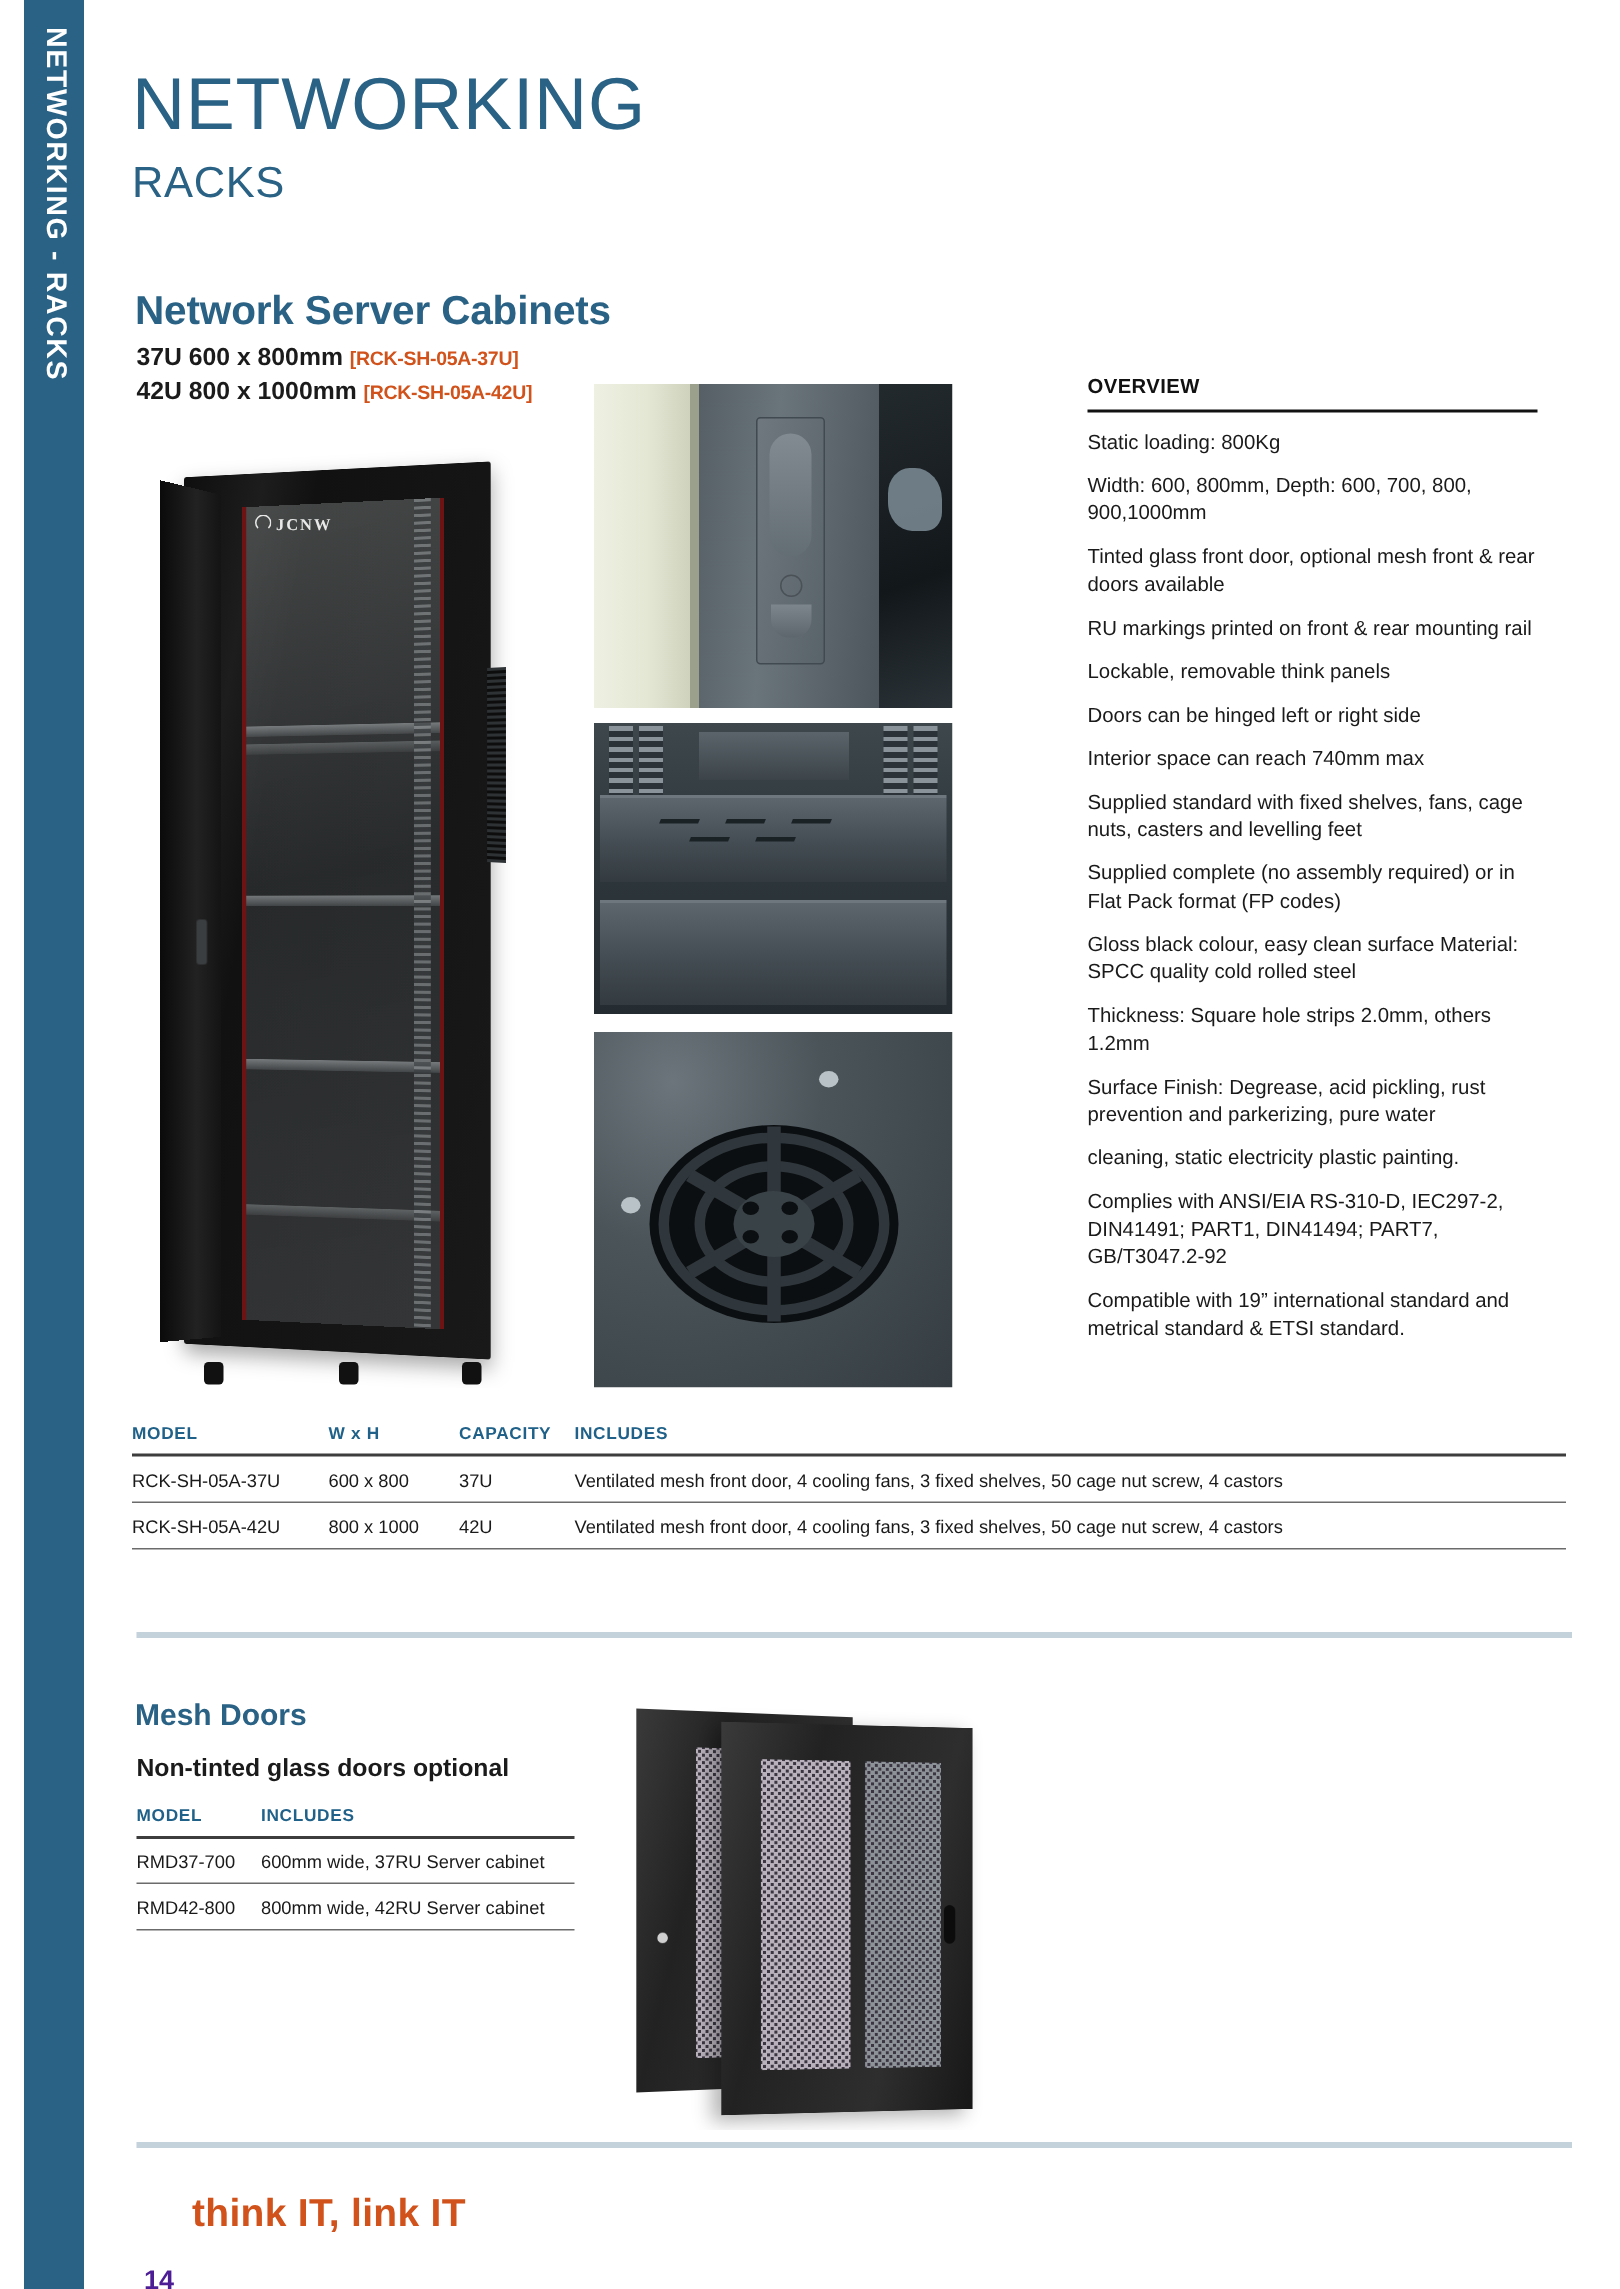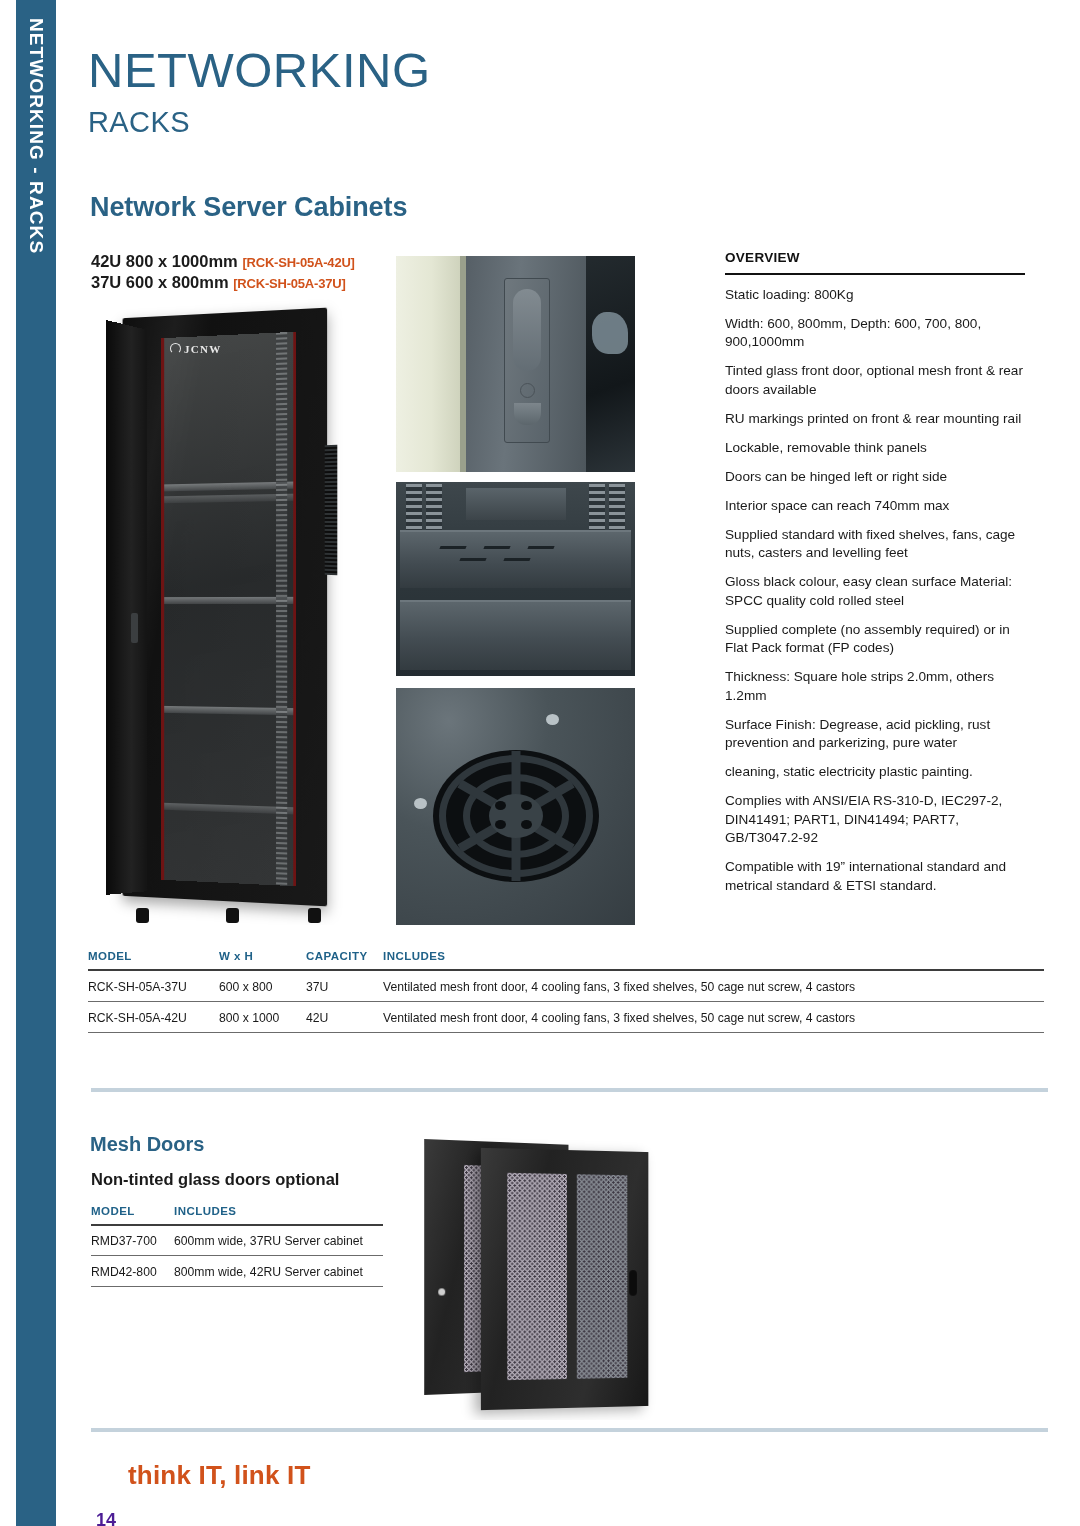--- a/index.html
+++ b/index.html
@@ -57,21 +57,21 @@
     position: absolute; left: 2px; top: 192px;
     font-size: 27px; font-weight: bold;
     color: #2a6285; letter-spacing: -0.1px;
   }
 
   .sub-line {
     position: absolute; left: 3px;
     font-size: 16.5px; font-weight: bold; color: #1b1b1b;
     white-space: nowrap;
   }
-  .sub-line.a { top: 229px; margin-top: 44px; }
+  .sub-line.a { top: 229px; }
   .sub-line.b { top: 252px; }
   .code {
     color: #d1521b; font-size: 13px; font-weight: bold;
     letter-spacing: -0.2px;
   }
 
   
   .photo { position: absolute; overflow: hidden; font-family: Liberation Serif, serif; }
 
   
@@ -415,22 +415,22 @@
     <div class="ov-title">OVERVIEW</div>
     <div class="ov-rule"></div>
     <div class="ov-item">Static loading: 800Kg</div>
     <div class="ov-item">Width: 600, 800mm, Depth: 600, 700, 800, 900,1000mm</div>
     <div class="ov-item">Tinted glass front door, optional mesh front &amp; rear doors available</div>
     <div class="ov-item">RU markings printed on front &amp; rear mounting rail</div>
     <div class="ov-item">Lockable, removable think panels</div>
     <div class="ov-item">Doors can be hinged left or right side</div>
     <div class="ov-item">Interior space can reach 740mm max</div>
     <div class="ov-item">Supplied standard with fixed shelves, fans, cage nuts, casters and levelling feet</div>
+    <div class="ov-item">Supplied complete (no assembly required) or in Flat Pack format (FP codes)</div>
     <div class="ov-item">Gloss black colour, easy clean surface Material: SPCC quality cold rolled steel</div>
-    <div class="ov-item">Supplied complete (no assembly required) or in Flat Pack format (FP codes)</div>
     <div class="ov-item">Thickness: Square hole strips 2.0mm, others 1.2mm</div>
     <div class="ov-item">Surface Finish: Degrease, acid pickling, rust prevention and parkerizing, pure water</div>
     <div class="ov-item">cleaning, static electricity plastic painting.</div>
     <div class="ov-item">Complies with ANSI/EIA RS-310-D, IEC297-2, DIN41491; PART1, DIN41494; PART7, GB/T3047.2-92</div>
     <div class="ov-item">Compatible with 19” international standard and metrical standard &amp; ETSI standard.</div>
   </div>
 
   <div class="tbl main-tbl">
     <div class="hdr-cell" style="left:0;top:0">MODEL</div>
     <div class="hdr-cell" style="left:131px;top:0">W x H</div>

